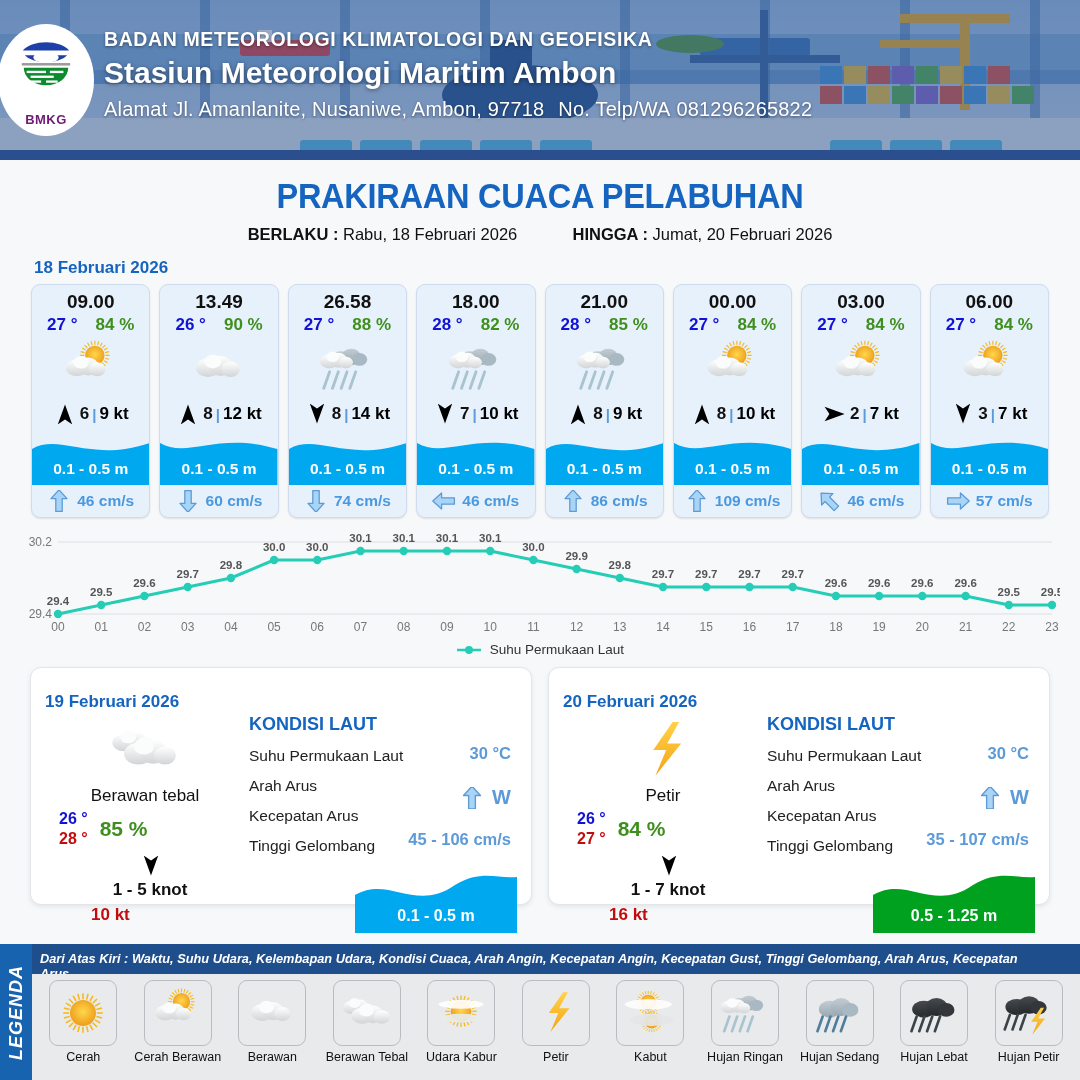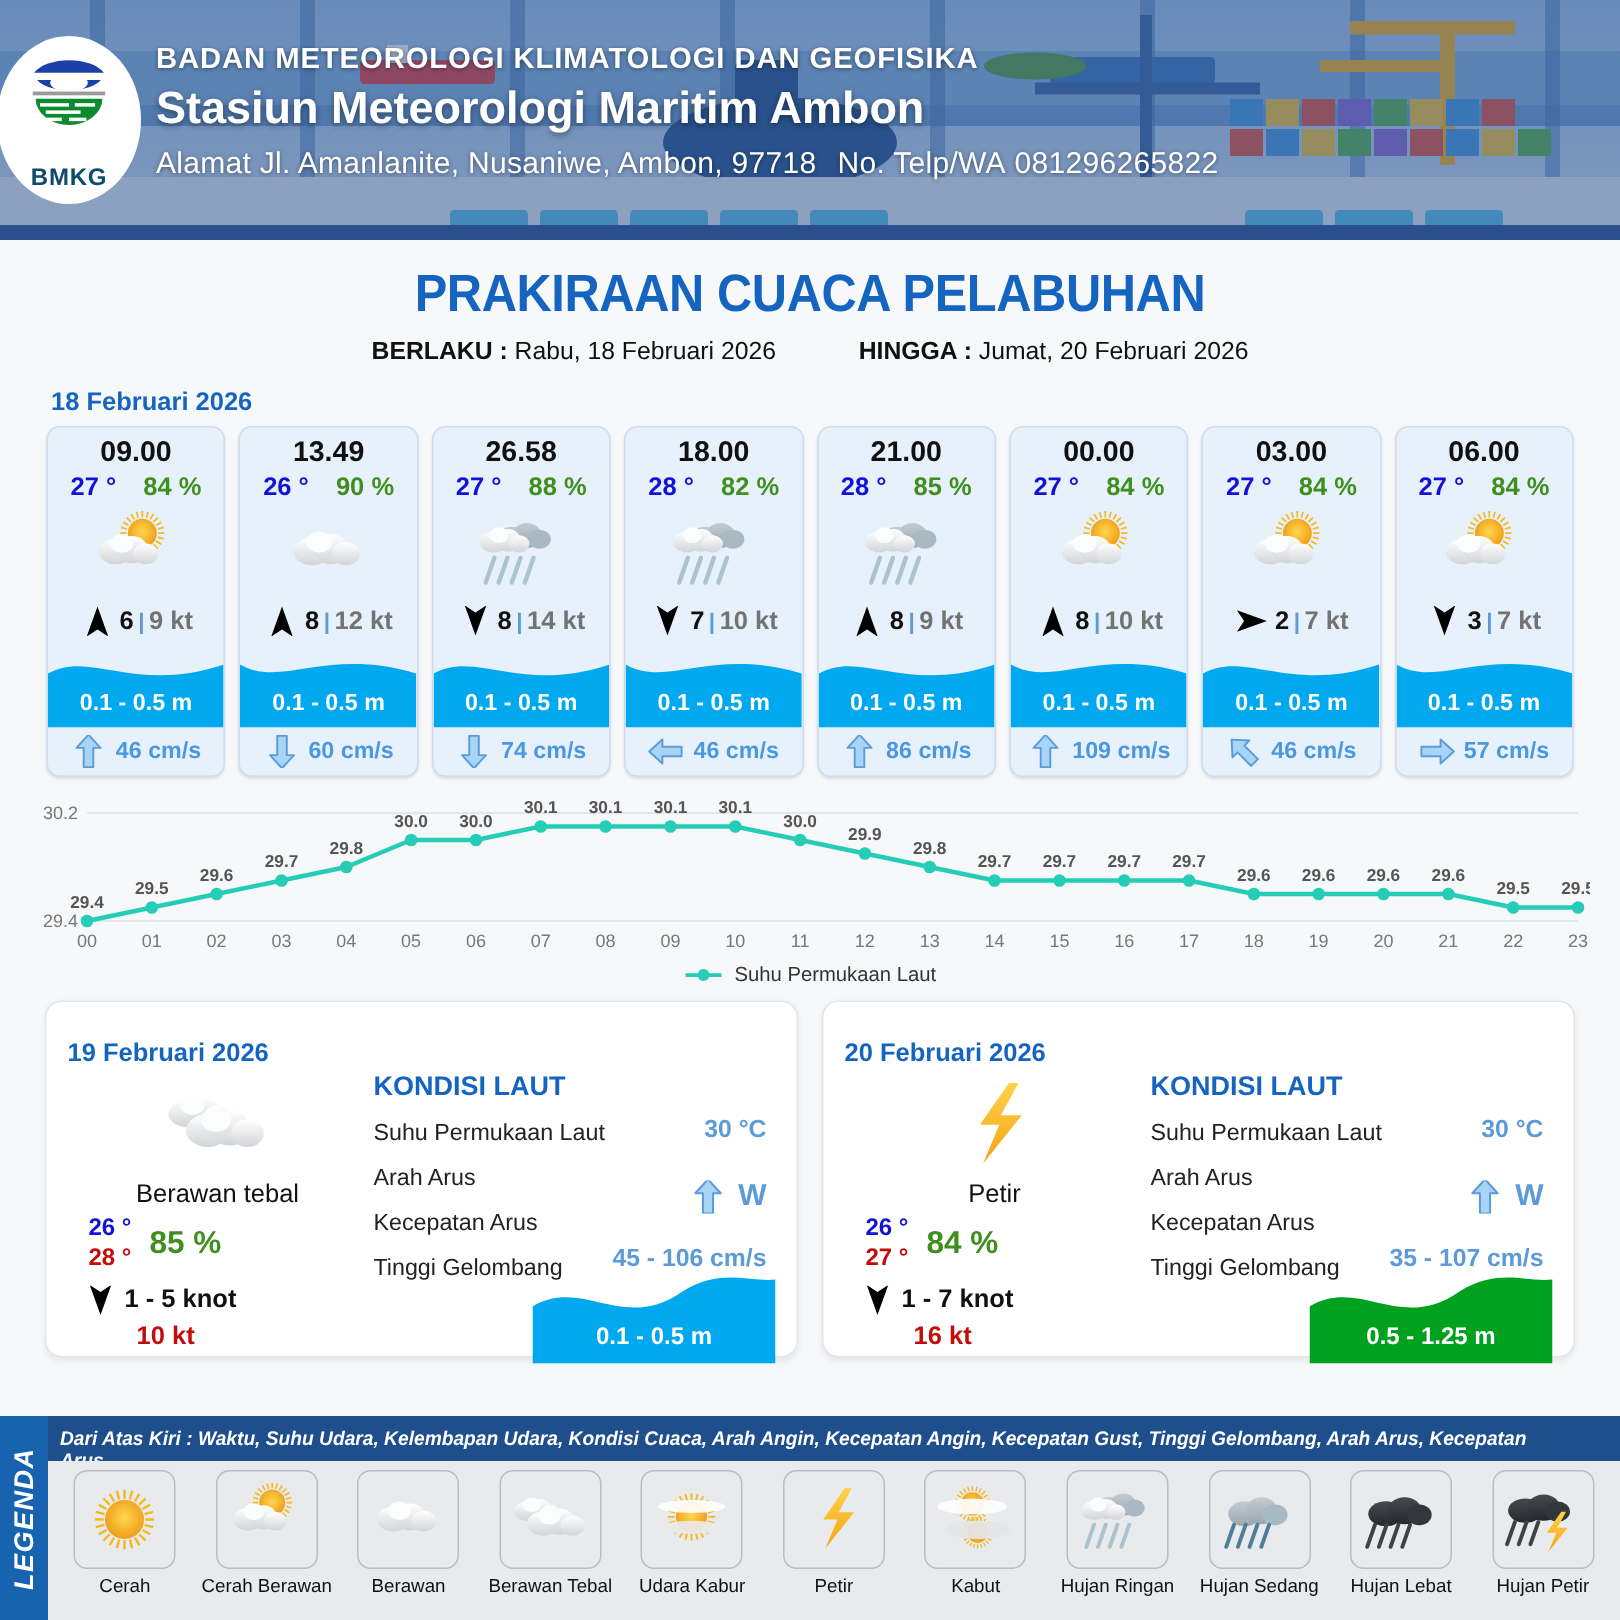--- a/index.html
+++ b/index.html
@@ -18,21 +18,21 @@
   }
   .hdr-bg { position:absolute; inset:0; }
   .hdr-overlay { position:absolute; inset:0; background:rgba(40,70,130,0.45); }
   .hdr-strip { position:absolute; left:0; right:0; bottom:0; height:10px; background:#2b4f8e; }
   .logo-oval {
     position:absolute; left:-2px; top:24px; width:96px; height:112px;
     background:#fff; border-radius:50%/50%; z-index:5;
     display:flex; flex-direction:column; align-items:center; justify-content:center;
   }
   .logo-mark { width:58px; height:60px; }
-  .logo-text { font-size:16px; font-weight:bold; color:#0c4a6e; letter-spacing:0.5px; margin-top:18px; }
+  .logo-text { font-size:13px; font-weight:bold; color:#701a75; letter-spacing:0.5px; margin-top:18px; }
   .hdr-texts { position:absolute; left:104px; top:28px; z-index:4; }
   .hdr-l1 { font-size:19.5px; font-weight:bold; color:#fff; letter-spacing:0.6px;
             text-shadow:0 1px 3px rgba(0,0,0,.45); }
   .hdr-l2 { font-size:30px; font-weight:bold; color:#fff; margin-top:5px;
             text-shadow:0 1px 4px rgba(0,0,0,.45); }
   .hdr-l3 { font-size:20px; color:#fff; margin-top:8px; letter-spacing:0.2px;
             text-shadow:0 1px 3px rgba(0,0,0,.45); }
   .hdr-l3 .sp { display:inline-block; width:14px; }
 
   
@@ -59,21 +59,21 @@
   }
   .c-time { text-align:center; font-size:19px; font-weight:bold; color:#111; padding-top:6px; }
   .c-vals { display:flex; justify-content:space-around; align-items:baseline; padding:2px 6px 0; }
   .c-temp { font-size:17px; font-weight:bold; color:#1111d8; }
   .c-hum  { font-size:17px; font-weight:bold; color:#3f8f1e; }
   .c-icon { height:62px; display:flex; align-items:center; justify-content:center; margin-top:2px; }
   .c-wind { display:flex; align-items:center; justify-content:center; gap:3px; height:30px; }
   .c-wind .arw { width:24px; height:20px; }
   .c-wdeg { font-size:17px; font-weight:bold; color:#111; }
   .c-bar { font-size:15px; color:#5c9ad8; font-weight:bold; }
-  .c-kt { font-size:17px; font-weight:bold; color:#737373; }
+  .c-kt { font-size:17px; font-weight:bold; color:#000000; }
   .c-wave { position:relative; height:56px; }
   .c-wave svg { position:absolute; left:0; top:0; width:100%; height:100%; }
   .c-wave span {
     position:absolute; left:0; right:0; bottom:7px; text-align:center;
     font-size:15.5px; font-weight:bold; color:#fff; z-index:2;
   }
   .c-cur { display:flex; align-items:center; justify-content:center; gap:6px; height:32px; }
   .c-cur .cur-arw { width:24px; height:22px; }
   .c-cur span { font-size:15.5px; font-weight:bold; color:#4a98df; }
 
@@ -92,21 +92,21 @@
   .day-date { font-size:17px; font-weight:bold; color:#1565c0; }
   .day-body { display:flex; margin-top:2px; }
   .day-left { width:200px; position:relative; }
   .day-icon { height:68px; display:flex; align-items:center; justify-content:center; margin-top:2px; }
   .day-cond { text-align:center; font-size:17px; color:#111; margin-top:2px; }
   .day-tt { display:flex; align-items:center; gap:12px; margin-top:4px; padding-left:14px; }
   .day-temps { display:flex; flex-direction:column; }
   .t-min { font-size:16px; font-weight:bold; color:#1111d8; }
   .t-max { font-size:16px; font-weight:bold; color:#c30d0d; margin-top:2px; }
   .day-hum { font-size:21px; font-weight:bold; color:#3f8f1e; }
-  .day-wind { display:flex; align-items:center; gap:6px; margin-top:8px; padding-left:10px; }
+  .day-wind { display:flex; align-items:center; gap:6px; margin-top:8px; padding-left:10px;flex-direction:column; }
   .day-wind .arw { width:22px; height:18px; }
   .day-wind .knots { font-size:17px; font-weight:bold; color:#111; }
   .day-gust { font-size:17px; font-weight:bold; color:#c30d0d; margin-top:5px; padding-left:46px; }
   .day-right { flex:1; position:relative; padding-left:4px; }
   .kl-title { font-size:18px; font-weight:bold; color:#1565c0; margin-bottom:5px; }
   .kl-row { font-size:15.5px; color:#222; margin-top:12px; }
   .kl-val { position:absolute; font-size:16.5px; font-weight:bold; color:#5c9ad8; }
   .kl-sst { right:6px; top:30px; }
   .kl-dir { right:6px; top:72px; display:flex; align-items:center; gap:7px; }
   .kl-dir .cur-arw { width:26px; height:22px; }

